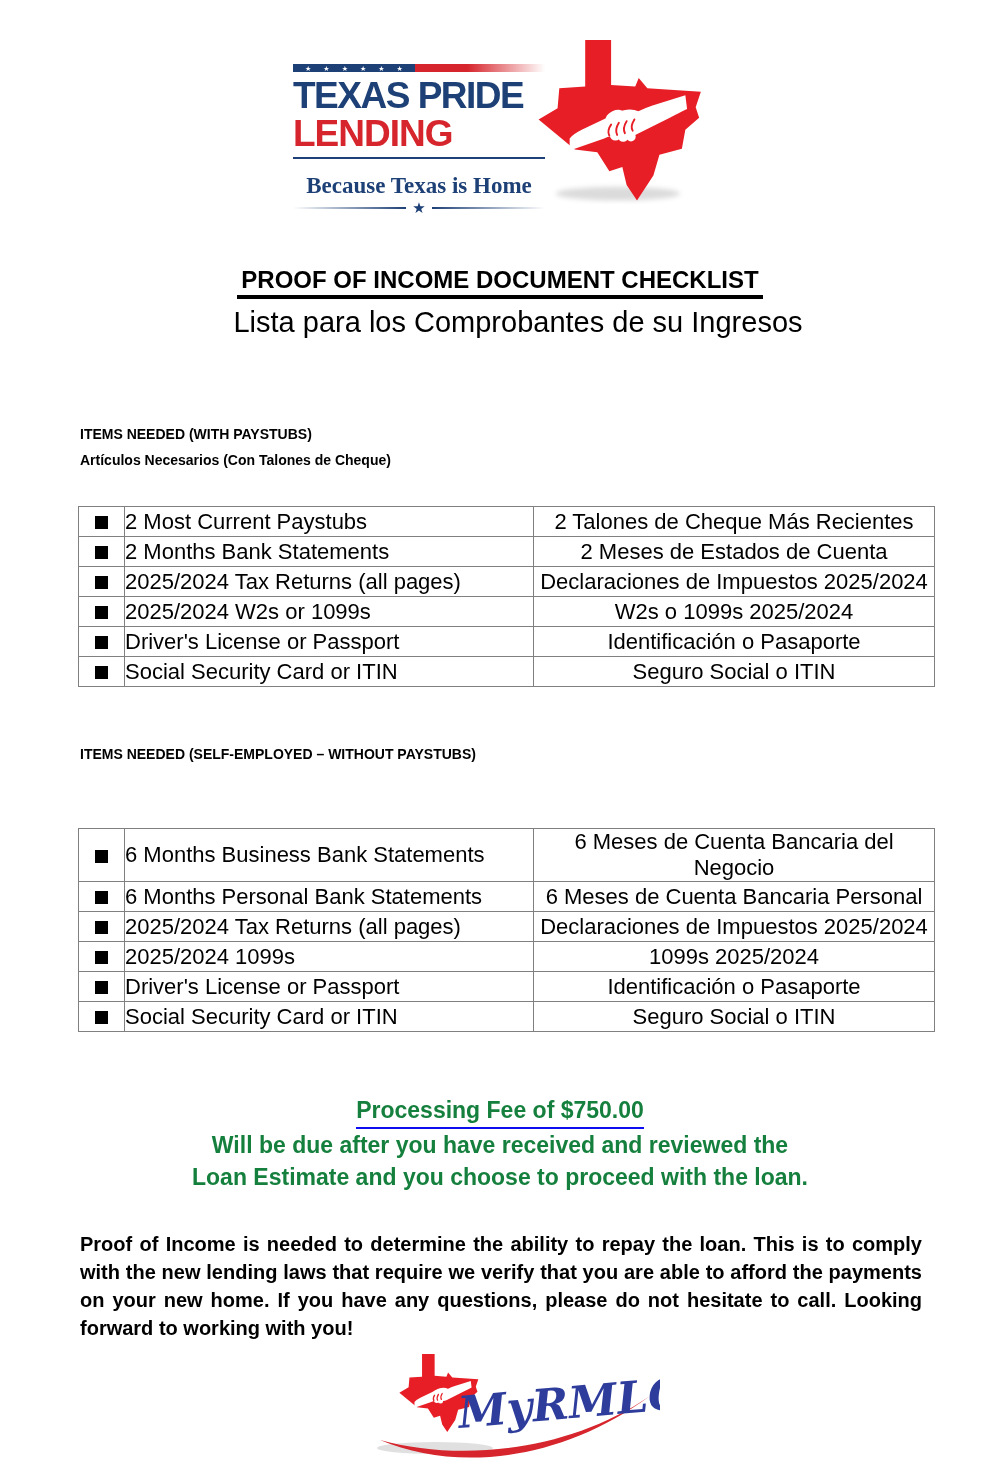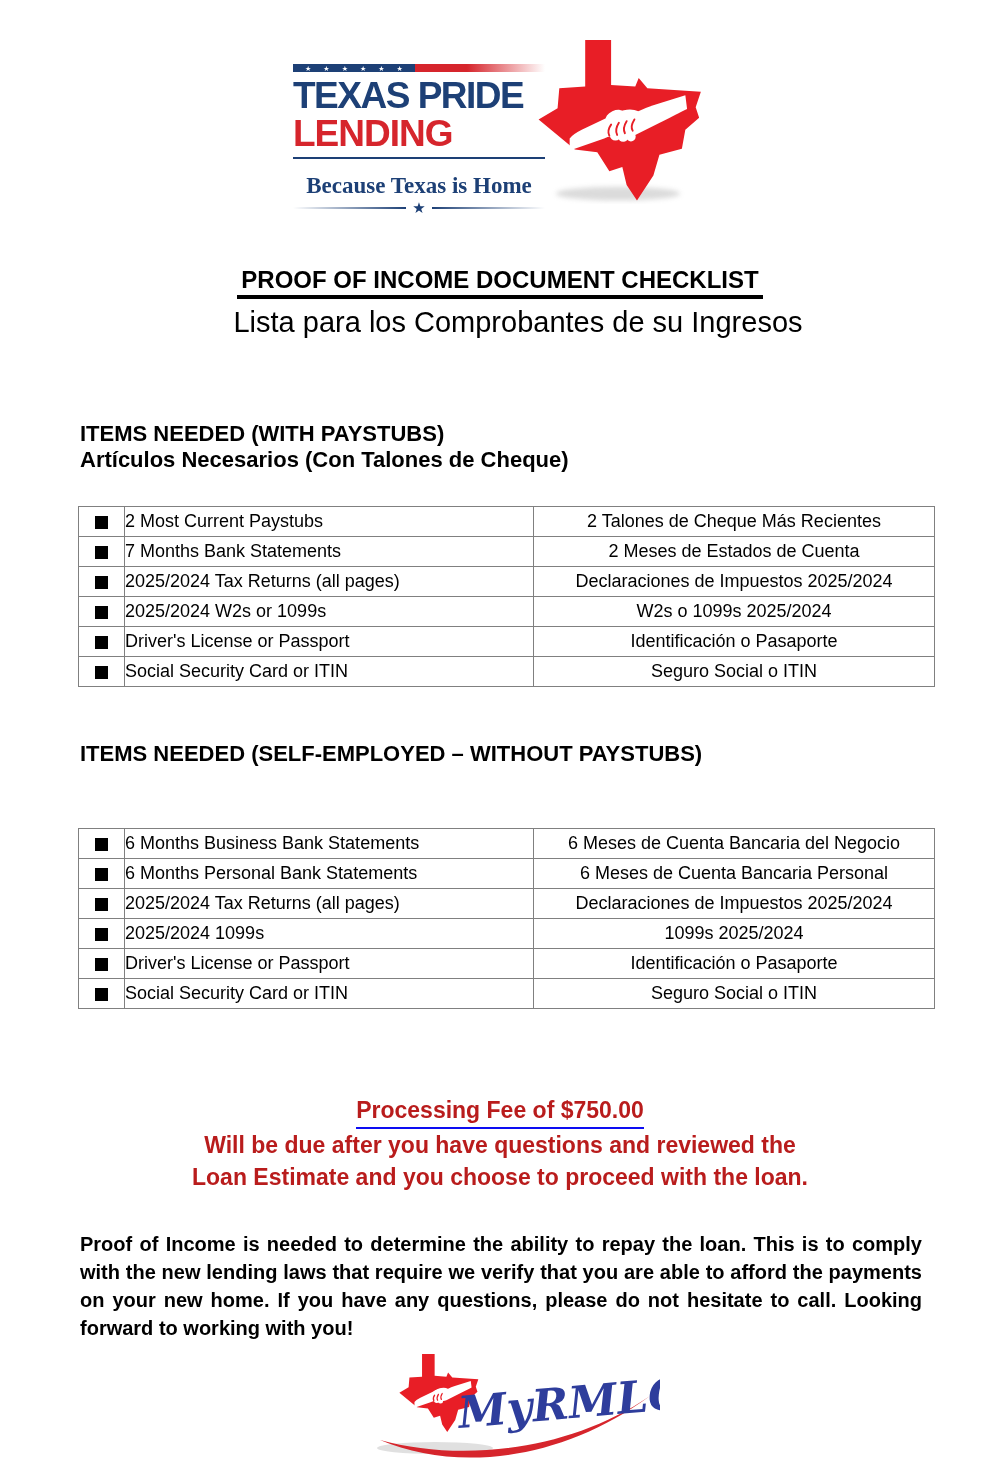--- a/index.html
+++ b/index.html
@@ -33,39 +33,39 @@
   .divider .star { color:#1d4076; font-size:15px; line-height:1; padding:0 6px; }
   .texas-svg { margin-left:-16px; margin-top:0; }
 
   
   .title-block { position:absolute; top:266px; left:0; width:100%; text-align:center; }
   .doc-title { display:inline-block; font-size:24px; font-weight:bold;
     border-bottom:4px solid #000; padding:0 4px 1px 4px; letter-spacing:0; }
   .doc-subtitle { font-size:29px; margin-top:7px;padding-left:36px; }
 
   
-  .sec-head { position:absolute; left:80px; font-size:22px; font-weight:bold;
+  .sec-head { position:absolute; left:80px; font-size:14px; font-weight:bold;
     line-height:26px; }
   .sec-head.h1 { top:421px; } .sec-head.h2 { top:741px; }
 
   
   table.doc-table { position:absolute; left:78px; border-collapse:collapse;
     table-layout:fixed; width:856px; }
   table.doc-table.t1 { top:506px; } table.doc-table.t2 { top:828px; }
-  table.doc-table td { border:1.5px solid #808080; height:29px; font-size:18px;
+  table.doc-table td { border:1.5px solid #808080; height:29px; font-size:22px;
     padding:0; vertical-align:middle; }
   td.cb { width:45px; text-align:center; }
   td.en { width:408px; padding-left:12px; }
   td.es { width:400px; padding-left:10px;text-align:center; }
   .square { display:inline-block; width:13px; height:13px; background:#000;
     vertical-align:middle; }
 
   
   .notice { position:absolute; top:1094px; left:0; width:100%; text-align:center;
-    color:#b91c1c; font-weight:bold; font-size:23px; line-height:32.5px; }
+    color:#15803d; font-weight:bold; font-size:23px; line-height:32.5px; }
   .notice .fee-line { display:inline-block; border-bottom:2.5px solid #0d0df2;
     padding-bottom:0; }
 
   
   .body-par { position:absolute; top:1218px; left:80px; width:842px;
     font-size:20px; font-weight:bold; line-height:28px; text-align:justify;margin-top:12px; }
 
   
   .footer-logo { position:absolute; top:1348px; left:50%; transform:translateX(-50%); }
   .myrmlo-text { font-family:"DejaVu Serif", serif; font-style:italic;
@@ -141,21 +141,21 @@
 
   <table class="doc-table t1">
     <tbody>
         <tr>
       <td class="cb"><span class="square"></span></td>
       <td class="en">2 Most Current Paystubs</td>
       <td class="es">2 Talones de Cheque Más Recientes</td>
     </tr>
     <tr>
       <td class="cb"><span class="square"></span></td>
-      <td class="en">7 Months Bank Statements</td>
+      <td class="en">2 Months Bank Statements</td>
       <td class="es">2 Meses de Estados de Cuenta</td>
     </tr>
     <tr>
       <td class="cb"><span class="square"></span></td>
       <td class="en">2025/2024 Tax Returns (all pages)</td>
       <td class="es">Declaraciones de Impuestos 2025/2024</td>
     </tr>
     <tr>
       <td class="cb"><span class="square"></span></td>
       <td class="en">2025/2024 W2s or 1099s</td>
@@ -208,21 +208,21 @@
     <tr>
       <td class="cb"><span class="square"></span></td>
       <td class="en">Social Security Card or ITIN</td>
       <td class="es">Seguro Social o ITIN</td>
     </tr>
   </tbody>
     </table>
 
   <div class="notice">
     <div><span class="fee-line">Processing Fee of $750.00</span></div>
-    <div>Will be due after you have questions and reviewed the</div>
+    <div>Will be due after you have received and reviewed the</div>
     <div>Loan Estimate and you choose to proceed with the loan.</div>
   </div>
 
   <div class="body-par">Proof of Income is needed to determine the ability to repay the loan. This is to comply with the new lending laws that require we verify that you are able to afford the payments on your new home. If you have any questions, please do not hesitate to call. Looking forward to working with you!</div>
 
   <svg class="footer-logo" width="320" height="120" viewBox="0 0 320 120">
     <ellipse cx="95" cy="100" rx="58" ry="6" fill="#bbb" opacity="0.45"></ellipse>
     <g transform="translate(56,6) scale(0.42)">
       <path d="M62,0 L92,0 L92,52 L120,54 L124,44 L134,56 L196,60 L190,78 L194,90
                L178,104 L174,126 L148,133 L141,157 L122,186 L110,168 L105,147

